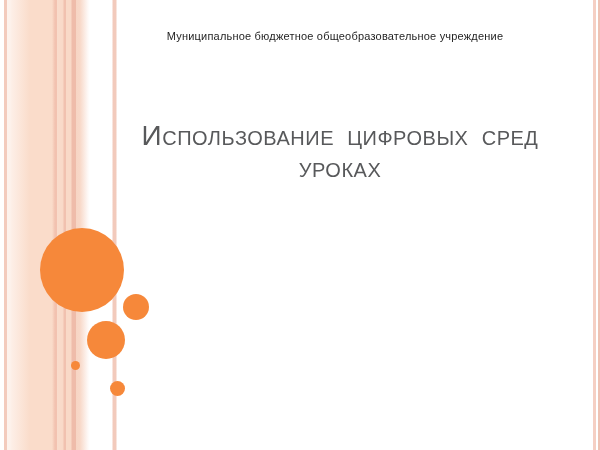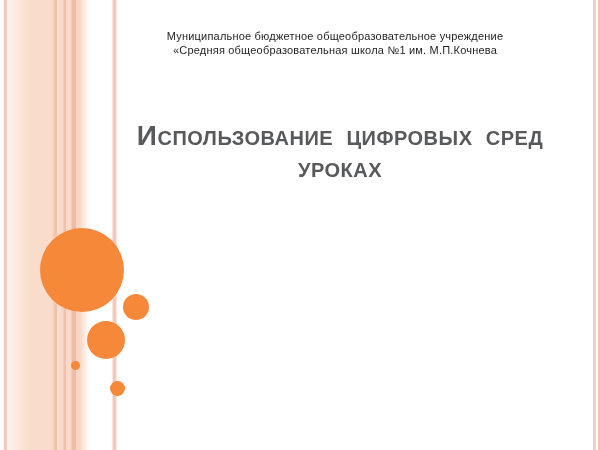--- a/index.html
+++ b/index.html
@@ -74,21 +74,21 @@
   }
 
   .title {
     position: absolute;
     left: 125px; top: 120px;
     width: 430px;
     margin: 0;
     text-align: center;
     font-size: 28px;
     line-height: 32px;
-    font-weight: bold;
+    font-weight: normal;
     font-variant: small-caps;
     color: #58595b;
     letter-spacing: 0.5px;
     word-spacing: 5px;
   }
 
   .subtitle {
     position: absolute;
     left: 130px; top: 368px;
     width: 410px;
@@ -109,21 +109,20 @@
   <div class="right-border"></div>
 
   <div class="circle c1"></div>
   <div class="circle c2"></div>
   <div class="circle c3"></div>
   <div class="circle c4"></div>
   <div class="circle c5"></div>
 
   <div class="org-header">
     <div>Муниципальное бюджетное общеобразовательное учреждение</div>
-    <div>«Средняя общеобразовательная школа №1 им. М.П.Кочнева</div>
   </div>
 
   <h1 class="title">
     <div>Использование цифровых сред</div>
     <div>уроках</div>
   </h1>
 
 
 </div>
 

